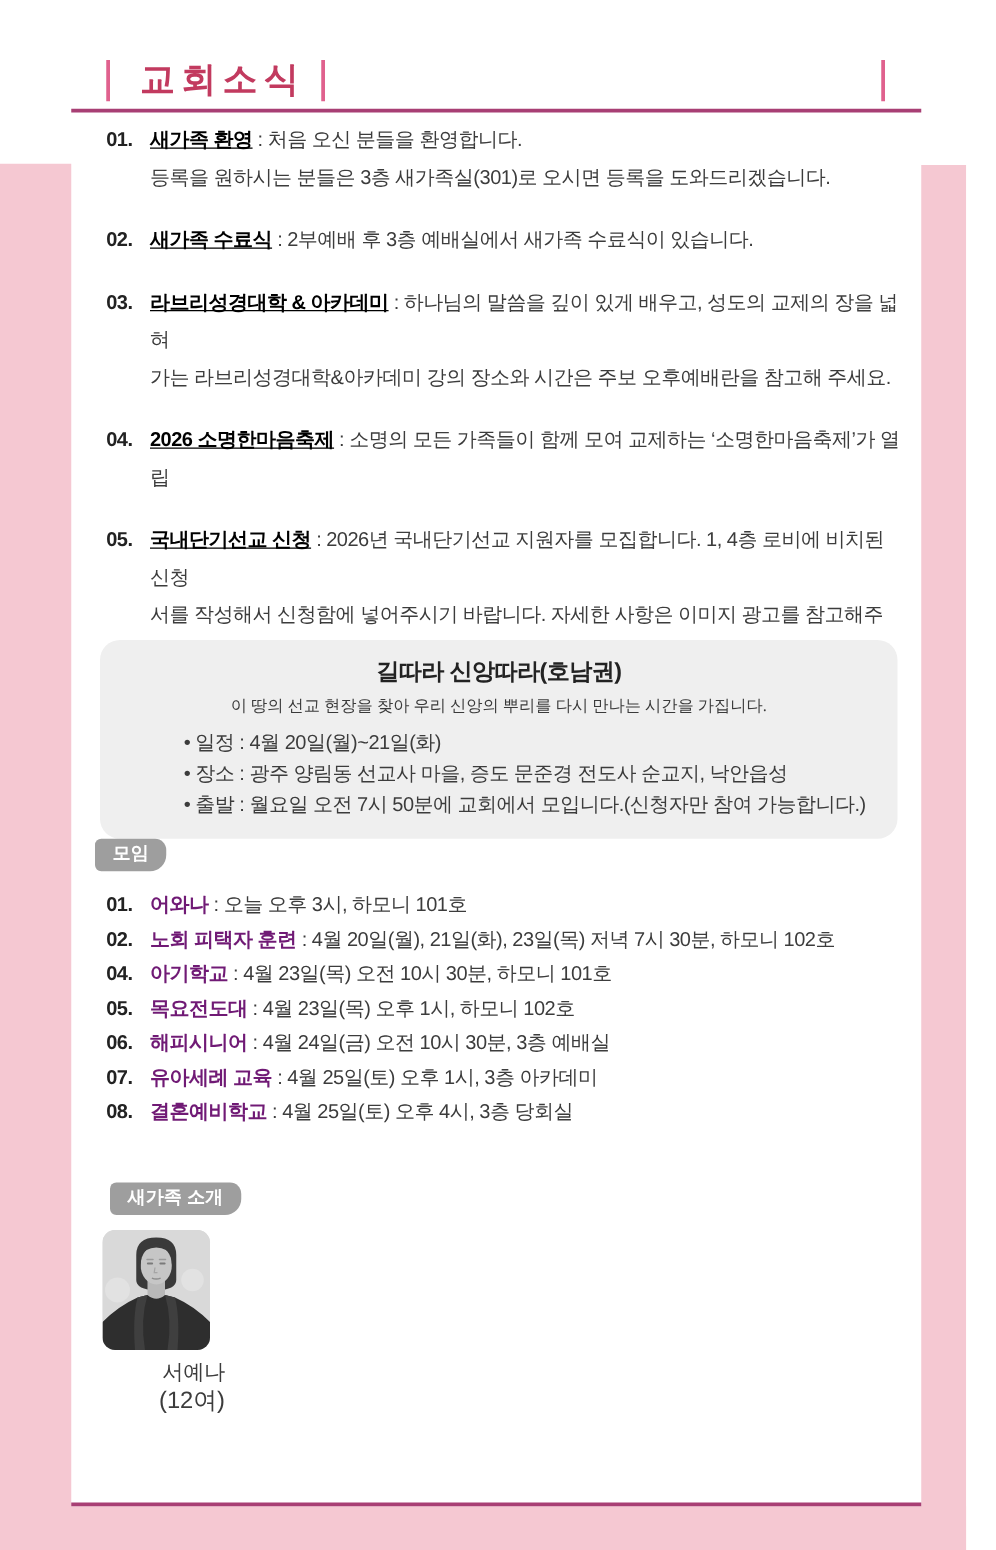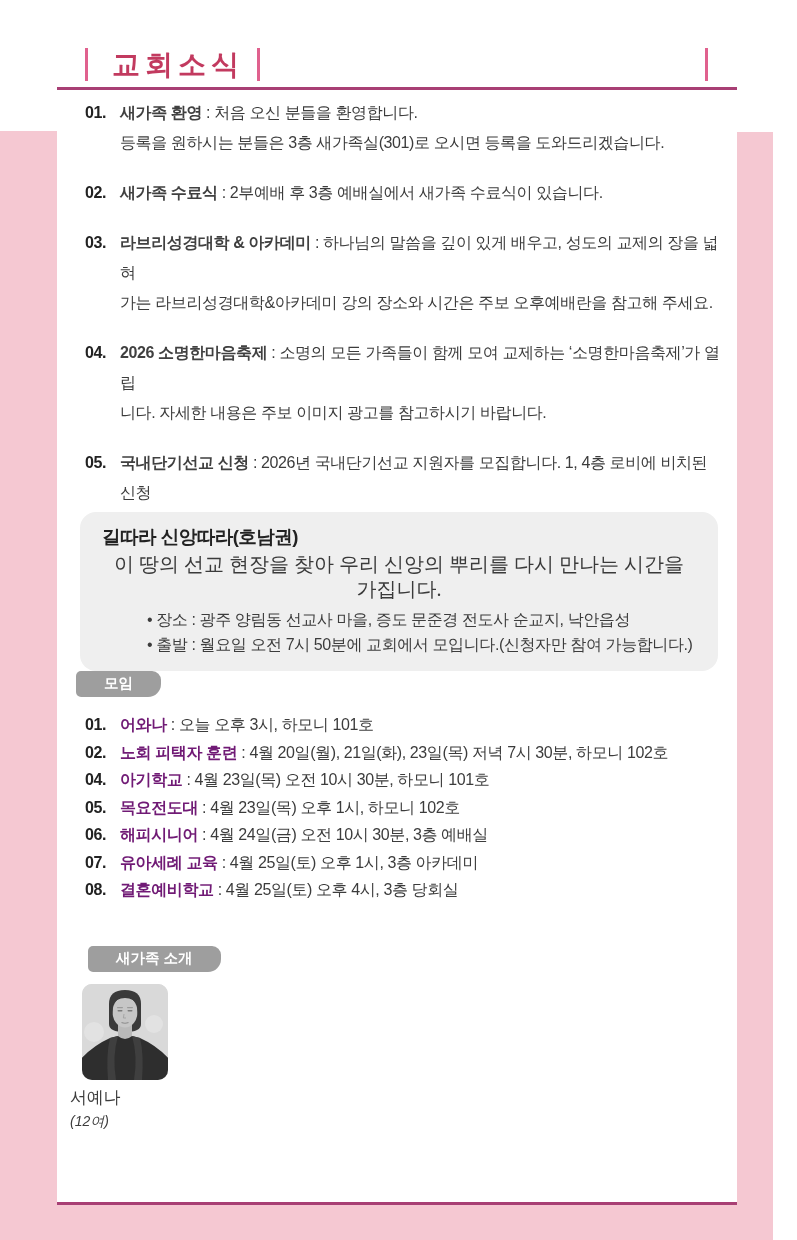--- a/index.html
+++ b/index.html
@@ -23,57 +23,57 @@
       font-family:"Liberation Serif","DejaVu Serif",serif;
       font-size:28px;font-weight:700;letter-spacing:5px;color:#c23a5f;line-height:32px;}
   .hrule{position:absolute;left:57px;top:87px;width:680px;height:3px;background:#a83f74;}
 
   
   .news{position:absolute;left:85px;top:98px;width:636px;font-size:16px;line-height:30px;
         letter-spacing:-0.4px;color:#3c3c3c;}
   .n-item{display:flex;margin-bottom:20px;}
   .num{flex:0 0 35px;font-weight:800;color:#222;}
   .txt{flex:1;}
-  .txt b{font-weight:800;color:#404040;letter-spacing:-0.4px;}
+  .txt b{font-weight:800;color:#000000;letter-spacing:-0.4px;text-decoration:underline;}
   .ln{min-height:0;}
 
   
   .info-box{position:absolute;left:80px;top:512px;width:638px;box-sizing:border-box;
         background:#efefef;border-radius:16px;padding:12px 22px 14px;}
-  .box-title{text-align:left;font-weight:800;font-size:18.5px;line-height:26px;color:#222;
+  .box-title{text-align:center;font-weight:800;font-size:18.5px;line-height:26px;color:#222;
         letter-spacing:-0.5px;}
   .box-sub{text-align:center;font-family:"Liberation Serif","DejaVu Serif",serif;
-        font-size:20px;line-height:25px;color:#3a3a3a;margin-top:2px;}
+        font-size:13px;line-height:25px;color:#3a3a3a;margin-top:2px;}
   .box-bullets{margin:5px 0 0 45px;font-size:16px;line-height:25px;letter-spacing:-0.4px;}
 
   
   .badge{position:absolute;background:#9e9e9e;color:#ffffff;font-weight:700;font-size:14.5px;
-        line-height:18px;padding:3px 28px 5px;border-radius:5px 9px 13px 5px;}
+        line-height:18px;padding:3px 14px 5px;border-radius:5px 9px 13px 5px;}
   .badge::before{content:"";position:absolute;left:-4px;top:1px;border:5px solid transparent;
         border-right-color:#c9c9c9;border-top-color:#c9c9c9;z-index:-1;}
   .badge::after{content:"";position:absolute;right:-3px;bottom:2px;border:5px solid transparent;
         border-left-color:#c9c9c9;border-bottom-color:#c9c9c9;z-index:-1;}
   .badge-meetings{left:76px;top:671px;}
   .badge-newcomer{left:88px;top:946px;}
 
   
   .meetings{position:absolute;left:85px;top:711px;width:636px;font-size:16px;line-height:27.5px;
         letter-spacing:-0.4px;color:#3c3c3c;}
   .m-item{white-space:nowrap;}
   .m-item .mnum{display:inline-block;width:35px;font-weight:800;color:#222;}
   .m-item b{font-weight:800;color:#701a75;}
 
   
   .member-photo{position:absolute;left:82px;top:984px;width:86px;height:96px;border-radius:10px;
         overflow:hidden;background:#d9d9d9;}
   .member-photo svg{display:block;}
-  .member-name{position:absolute;left:70px;top:1086px;width:110px;text-align:left;
+  .member-name{position:absolute;left:70px;top:1086px;width:110px;text-align:right;
         font-size:17px;line-height:24px;color:#3c3c3c;letter-spacing:-0.3px;}
-  .member-detail{position:absolute;left:70px;top:1110px;width:110px;text-align:left;
-        font-size:14px;line-height:22px;color:#3c3c3c;font-style:italic;}
+  .member-detail{position:absolute;left:70px;top:1110px;width:110px;text-align:right;
+        font-size:19px;line-height:22px;color:#3c3c3c;}
 </style>
 </head>
 <body>
 
 <div class="page">
 
   <div class="band band-left"></div>
   <div class="band band-right"></div>
   <div class="band band-bottom"></div>
   <div class="bottom-rule"></div>
@@ -102,38 +102,38 @@
       <span class="num">03.</span>
       <div class="txt">
         <div class="ln"><b>라브리성경대학 &amp; 아카데미</b><span> : 하나님의 말씀을 깊이 있게 배우고, 성도의 교제의 장을 넓혀</span></div>
         <div class="ln">가는 라브리성경대학&amp;아카데미 강의 장소와 시간은 주보 오후예배란을 참고해 주세요.</div>
       </div>
     </div>
     <div class="n-item">
       <span class="num">04.</span>
       <div class="txt">
         <div class="ln"><b>2026 소명한마음축제</b><span> : 소명의 모든 가족들이 함께 모여 교제하는 ‘소명한마음축제’가 열립</span></div>
-        <div class="ln">니다. 자세한 내용은 주보 이미지 광고를 참고하시기 바랍니다.</div>
       </div>
     </div>
     <div class="n-item">
       <span class="num">05.</span>
       <div class="txt">
         <div class="ln"><b>국내단기선교 신청</b><span> : 2026년 국내단기선교 지원자를 모집합니다. 1, 4층 로비에 비치된 신청</span></div>
         <div class="ln">서를 작성해서 신청함에 넣어주시기 바랍니다. 자세한 사항은 이미지 광고를 참고해주세요.</div>
         <div class="ln">• 일정: 5월 25일(월) 오전 6시 출발</div>
         <div class="ln">• 장소: 병목교회(경남 합천군 대병면 금객1길 36)</div>
       </div>
     </div>
   </section>
 
   <section class="info-box">
     <div class="box-title">길따라 신앙따라(호남권)</div>
     <div class="box-sub">이 땅의 선교 현장을 찾아 우리 신앙의 뿌리를 다시 만나는 시간을 가집니다.</div>
     <div class="box-bullets">
+      <div>• 일정 : 4월 20일(월)~21일(화)</div>
       <div>• 장소 : 광주 양림동 선교사 마을, 증도 문준경 전도사 순교지, 낙안읍성</div>
       <div>• 출발 : 월요일 오전 7시 50분에 교회에서 모입니다.(신청자만 참여 가능합니다.)</div>
     </div>
   </section>
 
   <div class="badge badge-meetings">모임</div>
   <section class="meetings">
     <div class="m-item"><b class="mnum">01.</b><b>어와나</b><span> : 오늘 오후 3시, 하모니 101호</span></div>
     <div class="m-item"><b class="mnum">02.</b><b>노회 피택자 훈련</b><span> : 4월 20일(월), 21일(화), 23일(목) 저녁 7시 30분, 하모니 102호</span></div>
     <div class="m-item"><b class="mnum">04.</b><b>아기학교</b><span> : 4월 23일(목) 오전 10시 30분, 하모니 101호</span></div>

